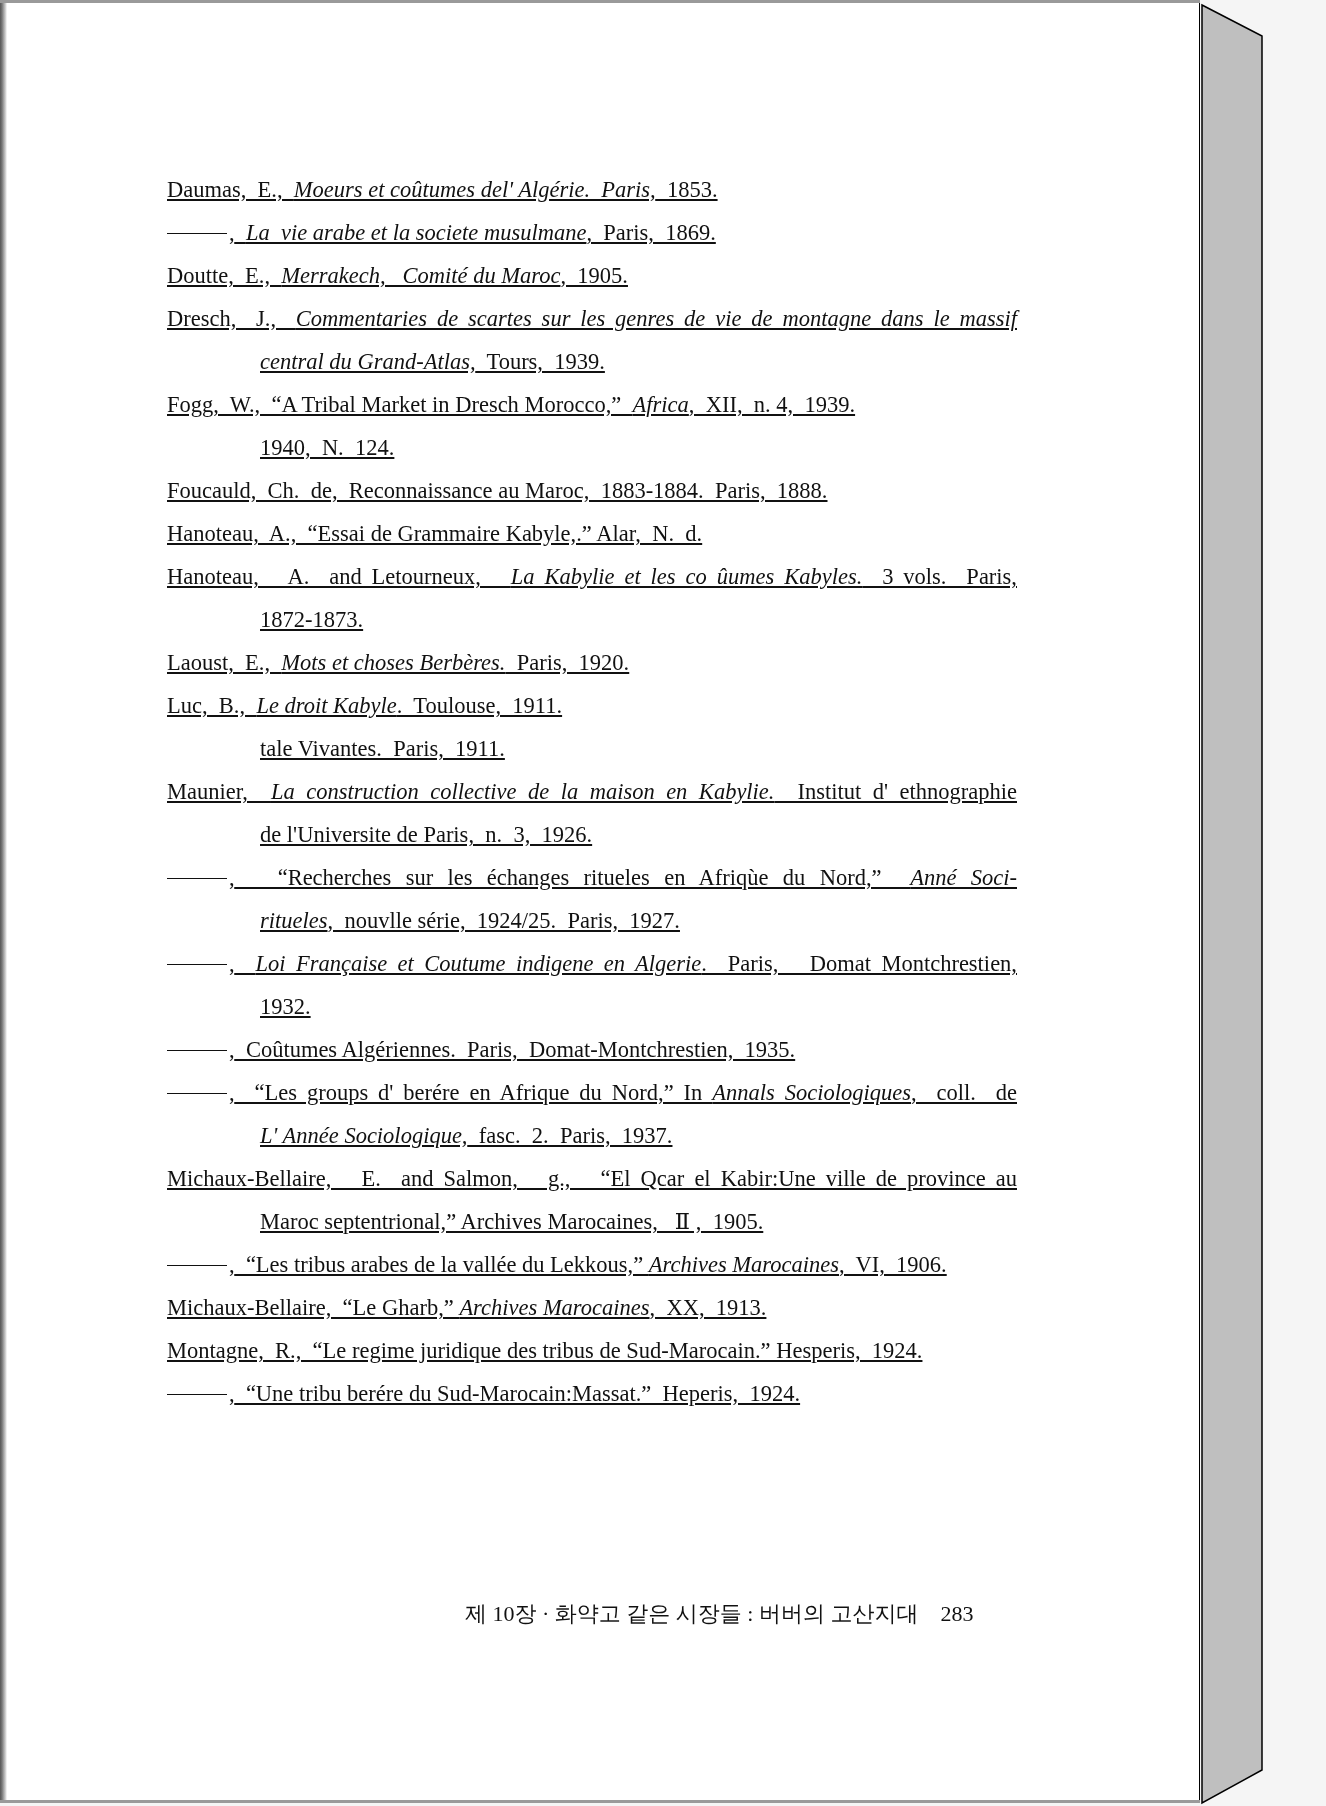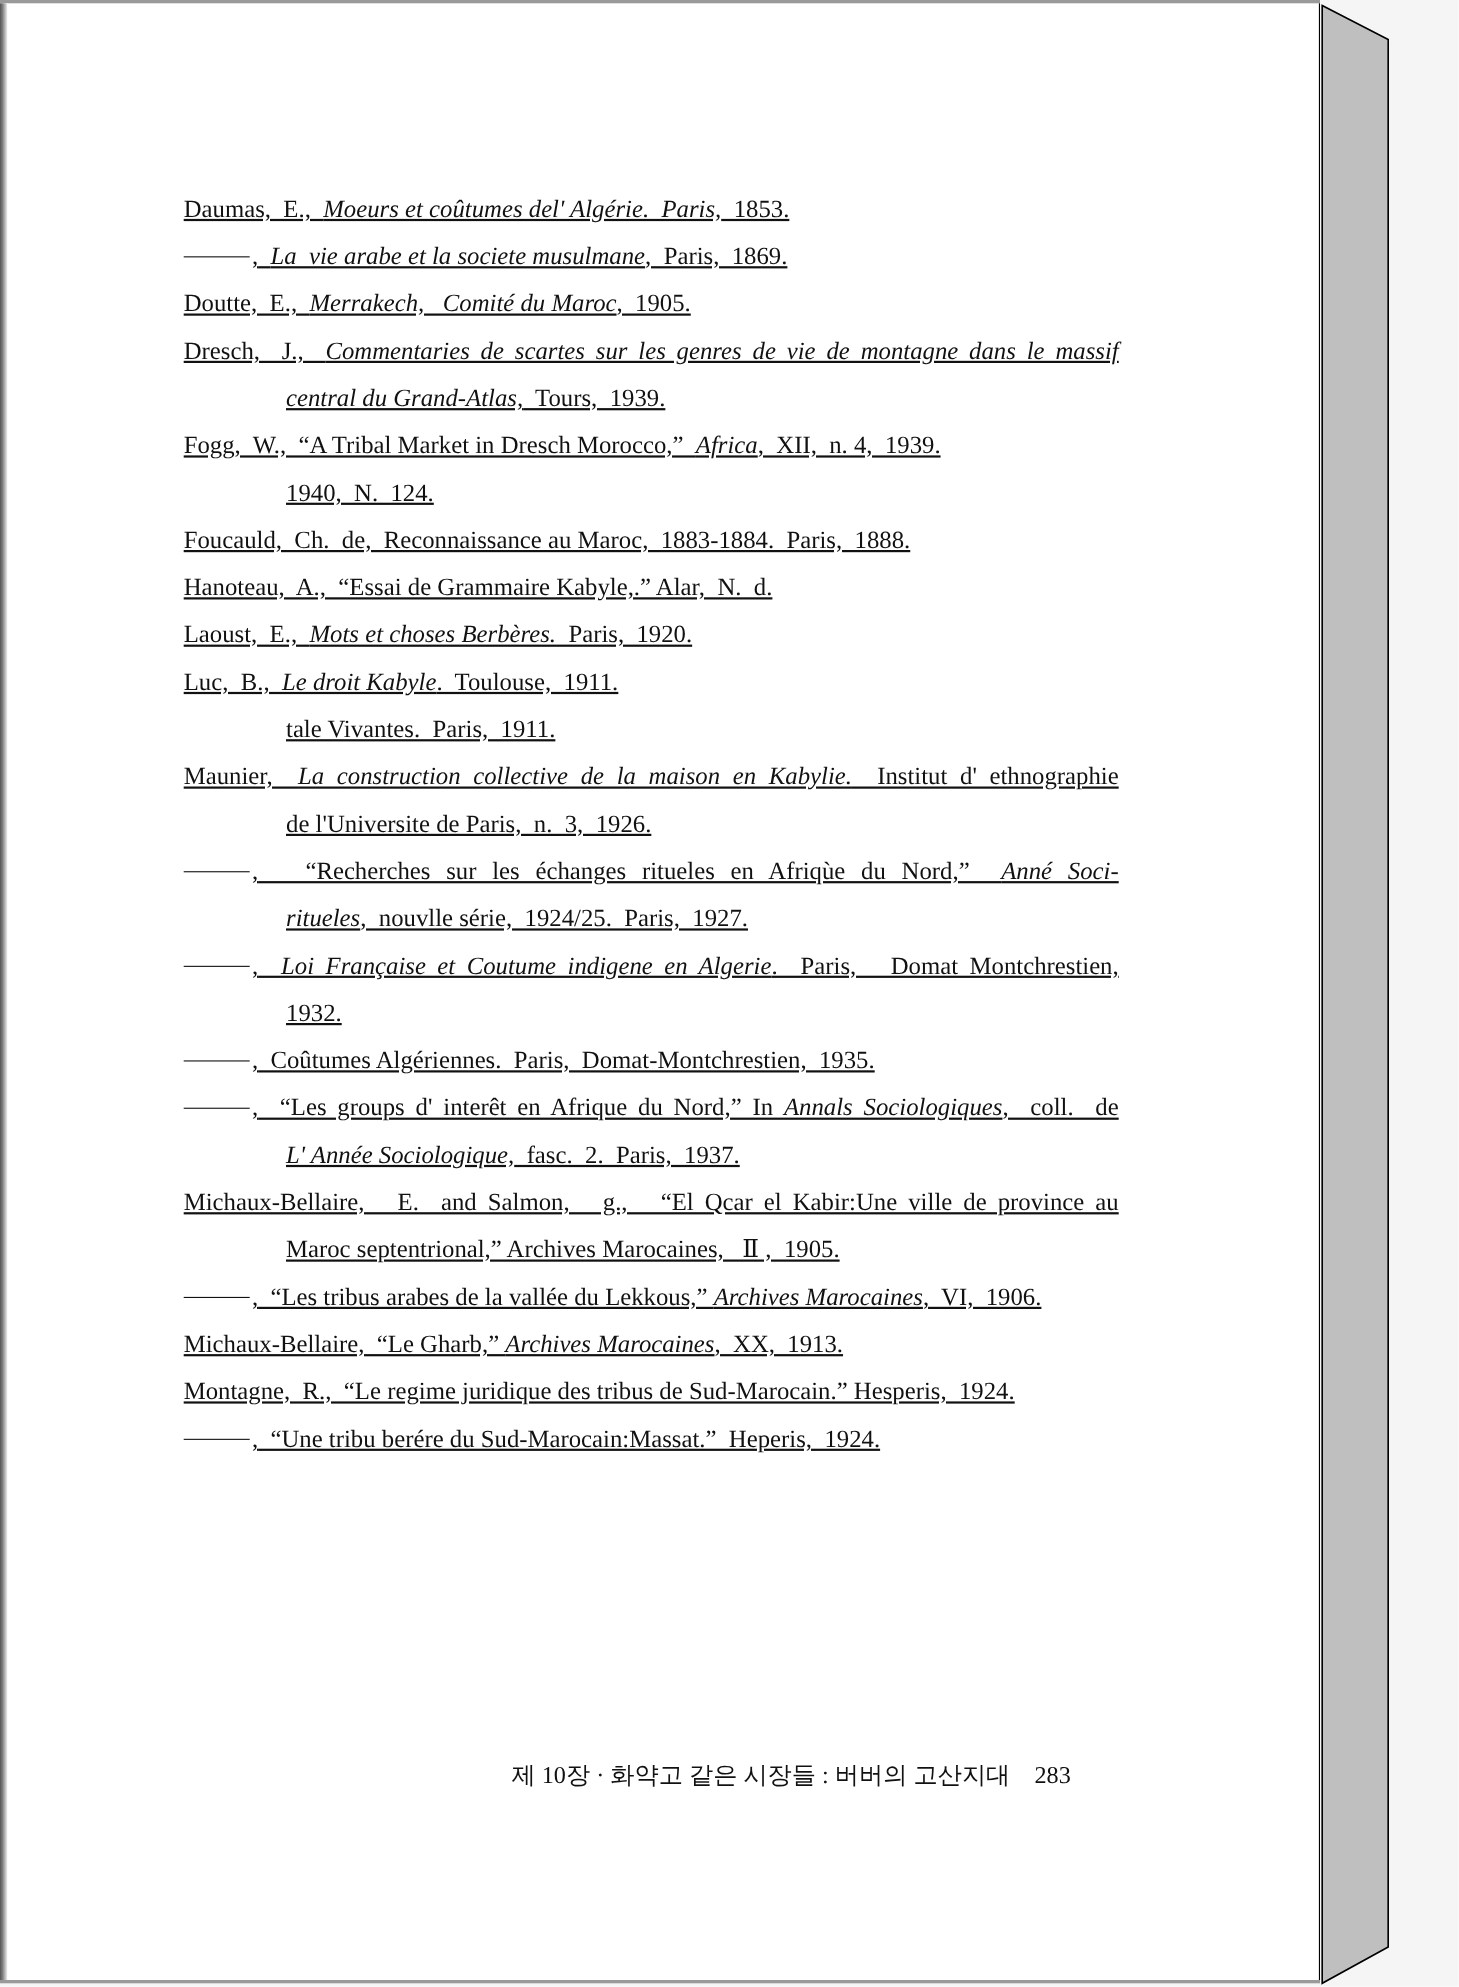--- a/index.html
+++ b/index.html
@@ -95,20 +95,24 @@
       <div>
         <div class="line indent"><span class="seg">1940,  N.  124.</span></div>
       </div>
       <div>
         <div class="line"><span class="seg">Foucauld,  Ch.  de,  Reconnaissance au Maroc,  1883-1884.  Paris,  1888.</span></div>
       </div>
       <div>
         <div class="line"><span class="seg">Hanoteau,  A.,  “Essai de Grammaire Kabyle,.” Alar,  N.  d.</span></div>
       </div>
       <div>
+        <div class="line justify"><span class="seg">Hanoteau,   A.  and Letourneux,   </span><span class="seg i">La Kabylie et les co ûumes Kabyles.</span><span class="seg">  3 vols.  Paris,</span></div>
+        <div class="line indent"><span class="seg">1872-1873.</span></div>
+      </div>
+      <div>
         <div class="line"><span class="seg">Laoust,  E.,  </span><span class="seg i">Mots et choses Berbères.</span><span class="seg">  Paris,  1920.</span></div>
       </div>
       <div>
         <div class="line"><span class="seg">Luc,  B.,  </span><span class="seg i">Le droit Kabyle</span><span class="seg">.  Toulouse,  1911.</span></div>
       </div>
       <div>
         <div class="line indent"><span class="seg">tale Vivantes.  Paris,  1911.</span></div>
       </div>
       <div>
         <div class="line justify"><span class="seg">Maunier,  </span><span class="seg i">La construction collective de la maison en Kabylie.</span><span class="seg">  Institut d' ethnographie</span></div>
@@ -119,21 +123,21 @@
         <div class="line indent"><span class="seg i">ritueles</span><span class="seg">,  nouvlle série,  1924/25.  Paris,  1927.</span></div>
       </div>
       <div>
         <div class="line justify"><span class="dash"></span><span class="seg">,</span><span class="seg">  </span><span class="seg i">Loi Française et Coutume indigene en Algerie</span><span class="seg">.  Paris,   Domat Montchrestien,</span></div>
         <div class="line indent"><span class="seg">1932.</span></div>
       </div>
       <div>
         <div class="line"><span class="dash"></span><span class="seg">,</span><span class="seg">  Coûtumes Algériennes.  Paris,  Domat-Montchrestien,  1935.</span></div>
       </div>
       <div>
-        <div class="line justify"><span class="dash"></span><span class="seg">,</span><span class="seg">  “Les groups d' interêt en Afrique du Nord,” In </span><span class="seg i">Annals Sociologiques</span><span class="seg">,  coll.  de</span></div>
+        <div class="line justify"><span class="dash"></span><span class="seg">,</span><span class="seg">  “Les groups d' berére en Afrique du Nord,” In </span><span class="seg i">Annals Sociologiques</span><span class="seg">,  coll.  de</span></div>
         <div class="line indent"><span class="seg i">L' Année Sociologique,</span><span class="seg">  fasc.  2.  Paris,  1937.</span></div>
       </div>
       <div>
         <div class="line justify"><span class="seg">Michaux-Bellaire,   E.  and Salmon,   g.,   “El Qcar el Kabir:Une ville de province au</span></div>
         <div class="line indent"><span class="seg">Maroc septentrional,” Archives Marocaines,   Ⅱ ,  1905.</span></div>
       </div>
       <div>
         <div class="line"><span class="dash"></span><span class="seg">,</span><span class="seg">  “Les tribus arabes de la vallée du Lekkous,” </span><span class="seg i">Archives Marocaines</span><span class="seg">,  VI,  1906.</span></div>
       </div>
       <div>

